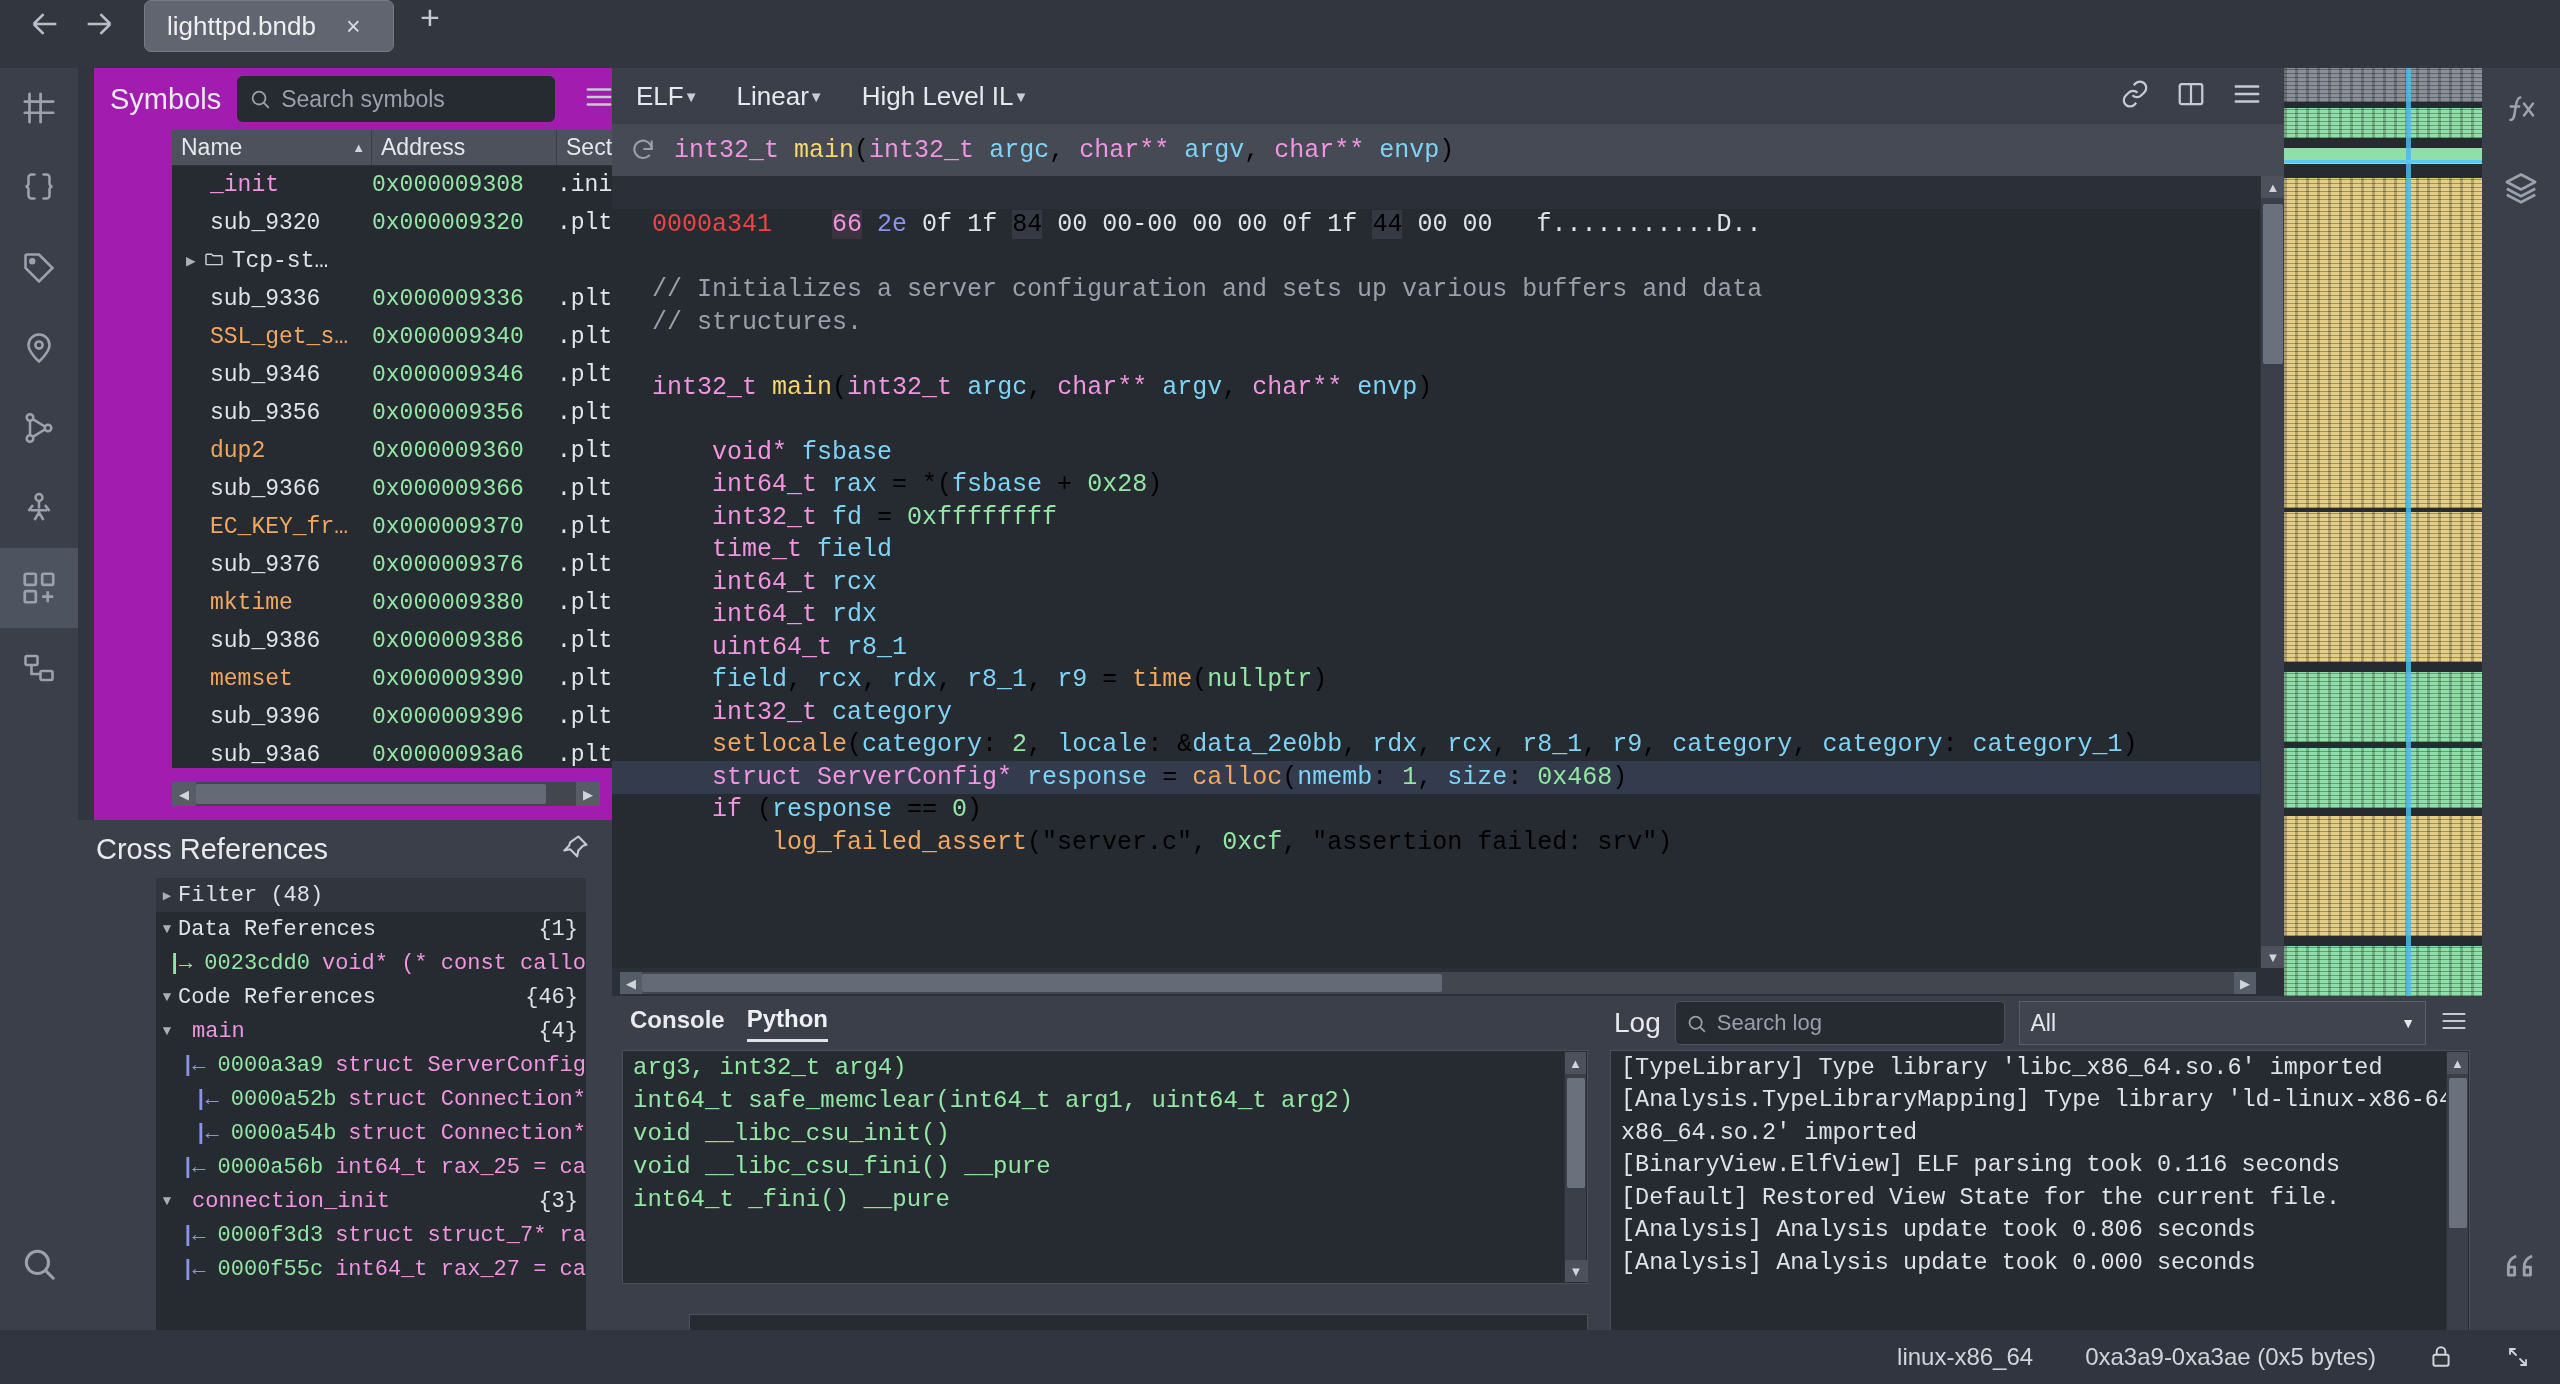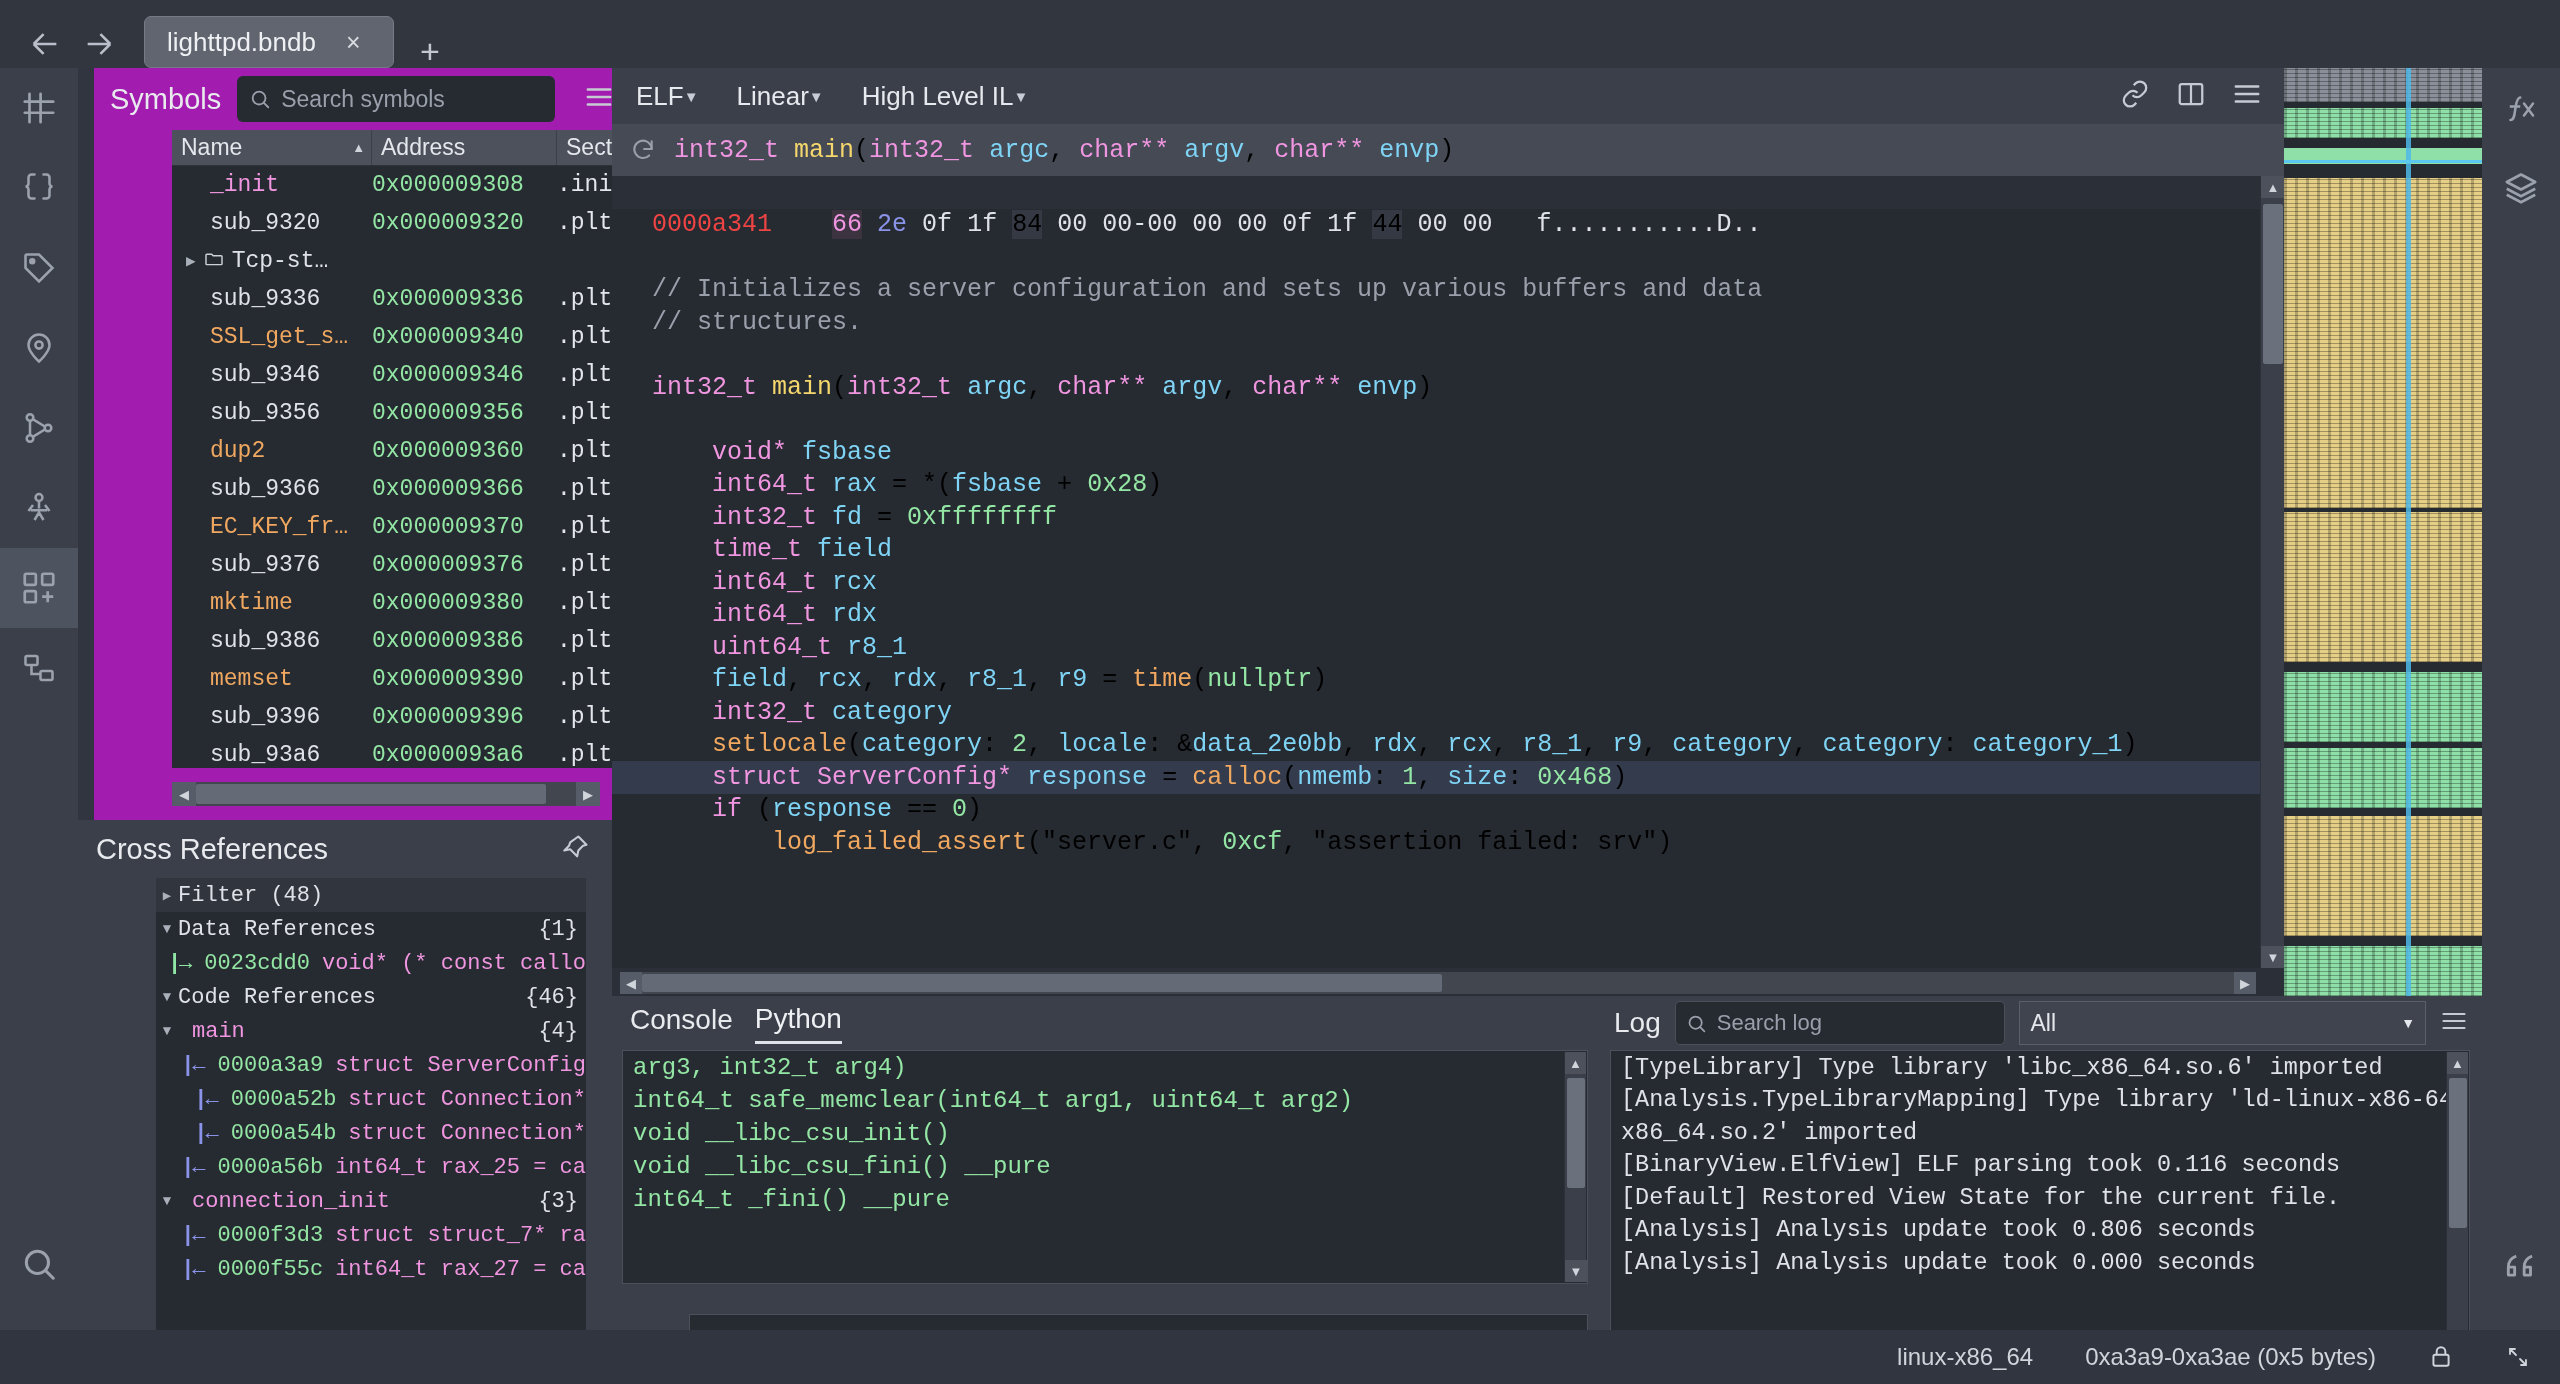--- a/index.html
+++ b/index.html
@@ -7,21 +7,21 @@
     width: 2560px; height: 1384px;
     background: #31353f;
     font-family: "Liberation Sans", sans-serif;
     overflow: hidden;
   }
   .mono { font-family: "Liberation Mono", monospace; }
 
   
   #titlebar {
     position: absolute; left: 0; top: 0; width: 2560px; height: 68px;
-    background: #32363f; display: flex; align-items: flex-end; padding-left: 18px;
+    background: #32363f; display: flex; align-items: flex-start; padding-left: 18px;
   }
   .navbtn {
     width: 54px; height: 48px; display: flex; align-items: center; justify-content: center;
     color: #b9bec9; font-size: 31px; line-height: 1;
   }
   #tab-file {
     margin-left: 18px; height: 52px; min-width: 250px; border-radius: 7px;
     background: #60656f; border: 1px solid #767b86;
     display: flex; align-items: center; padding: 0 14px 0 22px; gap: 30px;
     color: #eef0f3; font-size: 26px;
@@ -163,21 +163,21 @@
   }
   .mmband { width:100%; }
   #mm-cursor { position:absolute; left:0; width:100%; height:3px; background:#5cc8f0; }
   #mm-col { position: absolute; top:0; bottom:0; left: 122px; width: 5px; background:#4fb9e8; opacity:.85;}
 
   
   #console {
     position:absolute; left: 612px; top: 996px; width: 988px; height: 388px; background:#3a3f4a;
   }
   #con-tabs { display:flex; align-items:center; height: 54px; gap: 22px; padding-left: 18px; }
-  .contab { color:#e8eaee; font-size:28px; padding-bottom: 6px; }
+  .contab { color:#e8eaee; font-size:24px; padding-bottom: 6px; font-weight: bold; }
   .contab.active { color:#eef0f3; border-bottom: 3px solid #dfe3e9; }
   #con-out {
     position:absolute; left: 10px; top: 54px; right: 12px; height: 234px; background:#262a31;
     border:1px solid #4b505b; overflow:hidden;
     font-family:"Liberation Mono", monospace; font-size: 24px;
   }
   #con-out .oline { height: 33px; display:flex; align-items:center; padding-left: 10px; color:#93e6a4; white-space: pre;}
   #con-input {
     position:absolute; left: 10px; bottom: 12px; right: 12px; height: 62px; display:flex; align-items:center; gap:12px;
   }

